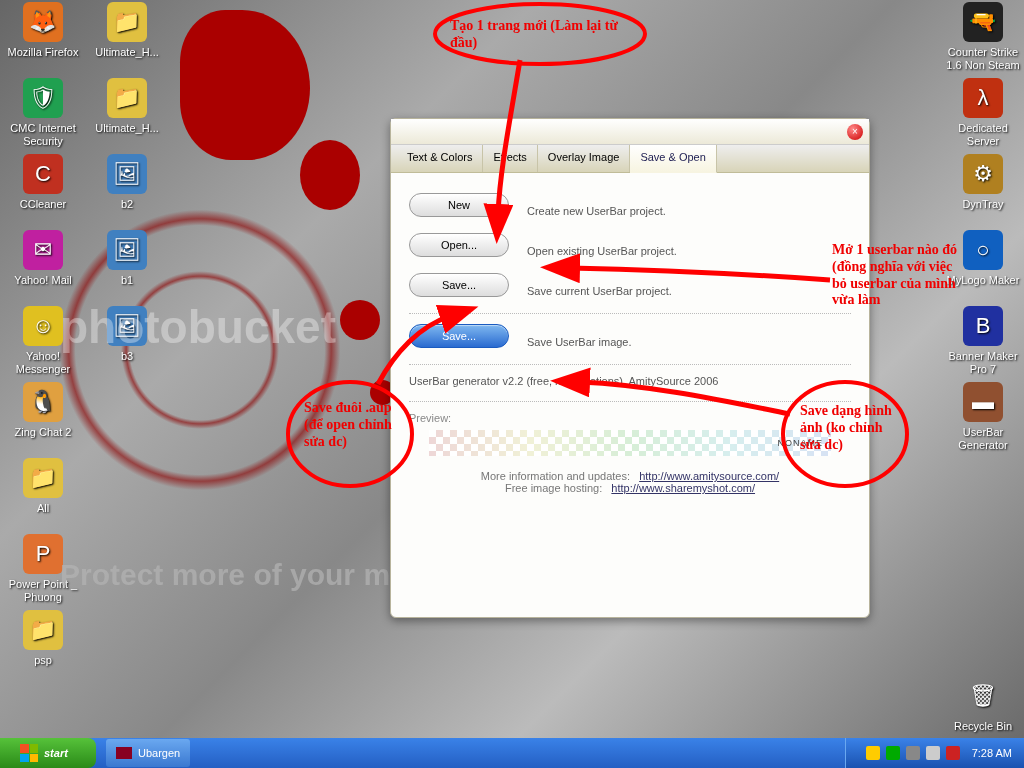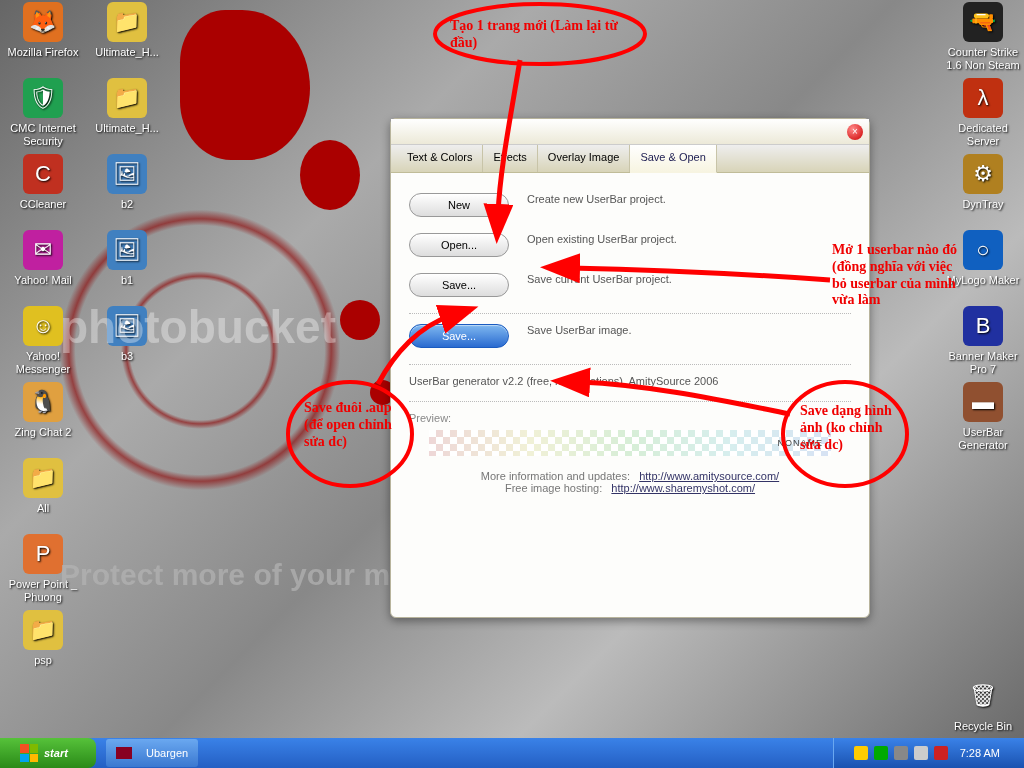--- a/index.html
+++ b/index.html
@@ -44,21 +44,21 @@
   color: #fff; font-size: 10px; line-height: 16px; text-align: center; cursor: pointer; }
 
 .tabstrip { height: 28px; background: linear-gradient(#eee,#d8d4b8);
   border-bottom: 1px solid #c0bc98; display: flex; font-size: 11px; padding-left: 6px; }
 .tab { padding: 6px 10px 1px; cursor: pointer; border-right: 1px solid #c8c4a8; }
 .tab.active { background: linear-gradient(#fff,#f7f4e1); border-bottom: 1px solid #f7f4e1;
   margin-bottom: -1px; color: #225; }
 
 .panel { padding: 12px 18px; font-size: 11px; color: #555; }
 .sect-label { color: #888; margin: 6px 0 8px; }
-.row { display: flex; align-items: flex-start; margin: 8px 0 16px; gap: 18px; }
+.row { display: flex; align-items: flex-end; margin: 8px 0 16px; gap: 18px; }
 .btn {
   width: 100px; height: 24px; border-radius: 12px; border: 1px solid #999;
   background: linear-gradient(#fff,#ddd); font-size: 11px; cursor: pointer;
 }
 .btn.blue { background: linear-gradient(#7fb8f0,#2a6bd0); color: #fff; border-color: #1a5bc0;
   box-shadow: inset 0 1px 1px rgba(255,255,255,0.5); }
 
 hr.sep { border: none; border-top: 1px dotted #bbb; margin: 6px 0 10px; }
 .footer-text { text-align: center; font-size: 11px; color: #777; }
 .footer-text a { color: #336; text-decoration: underline; }
@@ -90,24 +90,24 @@
 .start-btn { height: 30px; width: 96px;
   background: linear-gradient(#56c23a, #2a8a18); display: flex; align-items: center;
   gap: 6px; padding-left: 20px; font-style: italic; font-weight: bold; cursor: pointer;
   border-radius: 0 8px 8px 0; }
 .start-btn .winlogo { width: 18px; height: 18px; display: grid;
   grid-template-columns: 1fr 1fr; grid-template-rows: 1fr 1fr; gap: 1px; }
 .winlogo span:nth-child(1){background:#f25022}.winlogo span:nth-child(2){background:#7fba00}
 .winlogo span:nth-child(3){background:#00a4ef}.winlogo span:nth-child(4){background:#ffb900}
 .task-item { height: 28px; margin-left: 10px; padding: 0 10px;
   background: linear-gradient(#6aa8f0,#3a78d0); border-radius: 3px;
-  display: flex; align-items: center; gap: 14px; cursor: pointer; }
+  display: flex; align-items: center; gap: 6px; cursor: pointer; }
 .task-item .tico { width: 16px; height: 12px; background: #802; }
 .tray { margin-left: auto; background: linear-gradient(#3a82e8,#1a52b0);
-  height: 30px; display: flex; align-items: center; gap: 6px; padding: 0 24px 0 20px;
+  height: 30px; display: flex; align-items: center; gap: 6px; padding: 0 12px 0 20px;
   border-left: 1px solid #6aa8f0; }
 .tray .tico { width: 14px; height: 14px; border-radius: 2px; display:inline-block; }
 .tico.shield{background:#fc0}.tico.net{background:#888}.tico.vol{background:#ccc}
 .tico.up{background:#0a0}.tico.red{background:#c22}
 .clock { color: #fff; font-size: 11px; margin-left: 6px; }
 </style>
 </head>
 <body>
 
 <div class="splatter">

